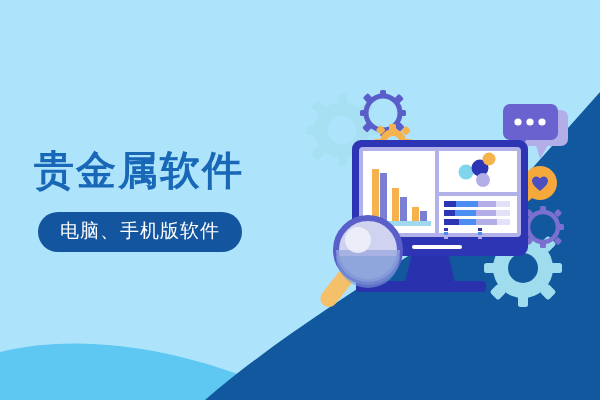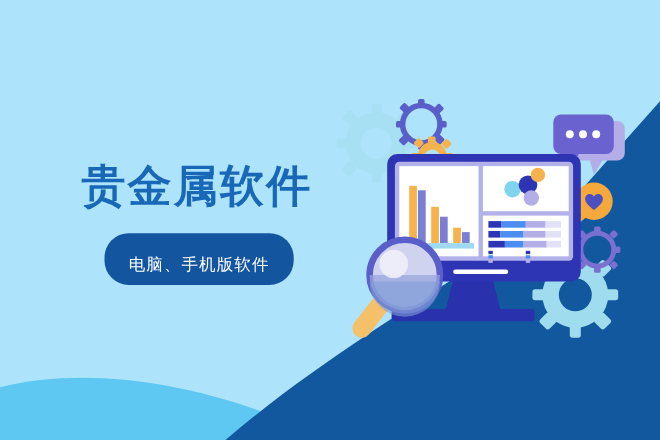--- a/index.html
+++ b/index.html
@@ -20,39 +20,38 @@
     left: 0;
     top: 0;
     width: 600px;
     height: 400px;
   }
   #text-block {
     position: absolute;
     left: 34px;
     top: 148px;
     width: 290px;
-    text-align: center;
   }
   #headline {
     font-size: 40px;
     font-weight: bold;
     letter-spacing: 2px;
     color: #1868b7;
     line-height: 1.12;
     margin: 0;
     white-space: nowrap;
   }
   #subtitle-pill {
     display: inline-block;
     margin-top: 19px;
     margin-left: 4px;
-    padding: 21px 22px 10px 22px;
+    padding: 9px 22px 10px 22px;
     background: #1455a0;
     color: #ffffff;
-    font-size: 15px;
+    font-size: 19px;
     letter-spacing: 1px;
     border-radius: 22px;
     line-height: 1.1;
     white-space: nowrap;
   }
 </style>
 </head>
 <body>
 
 <div id="banner">

